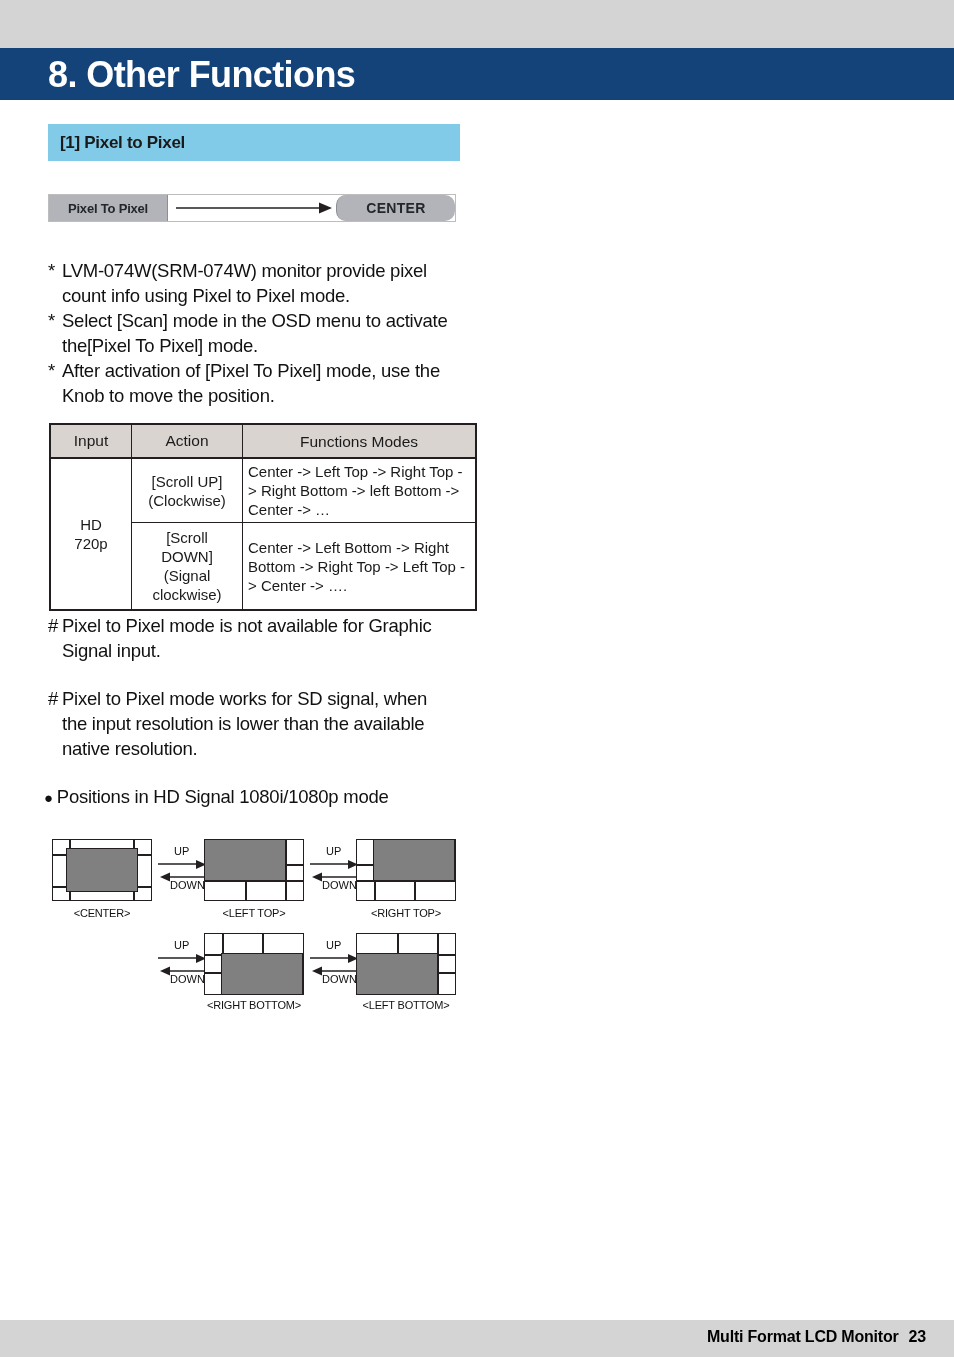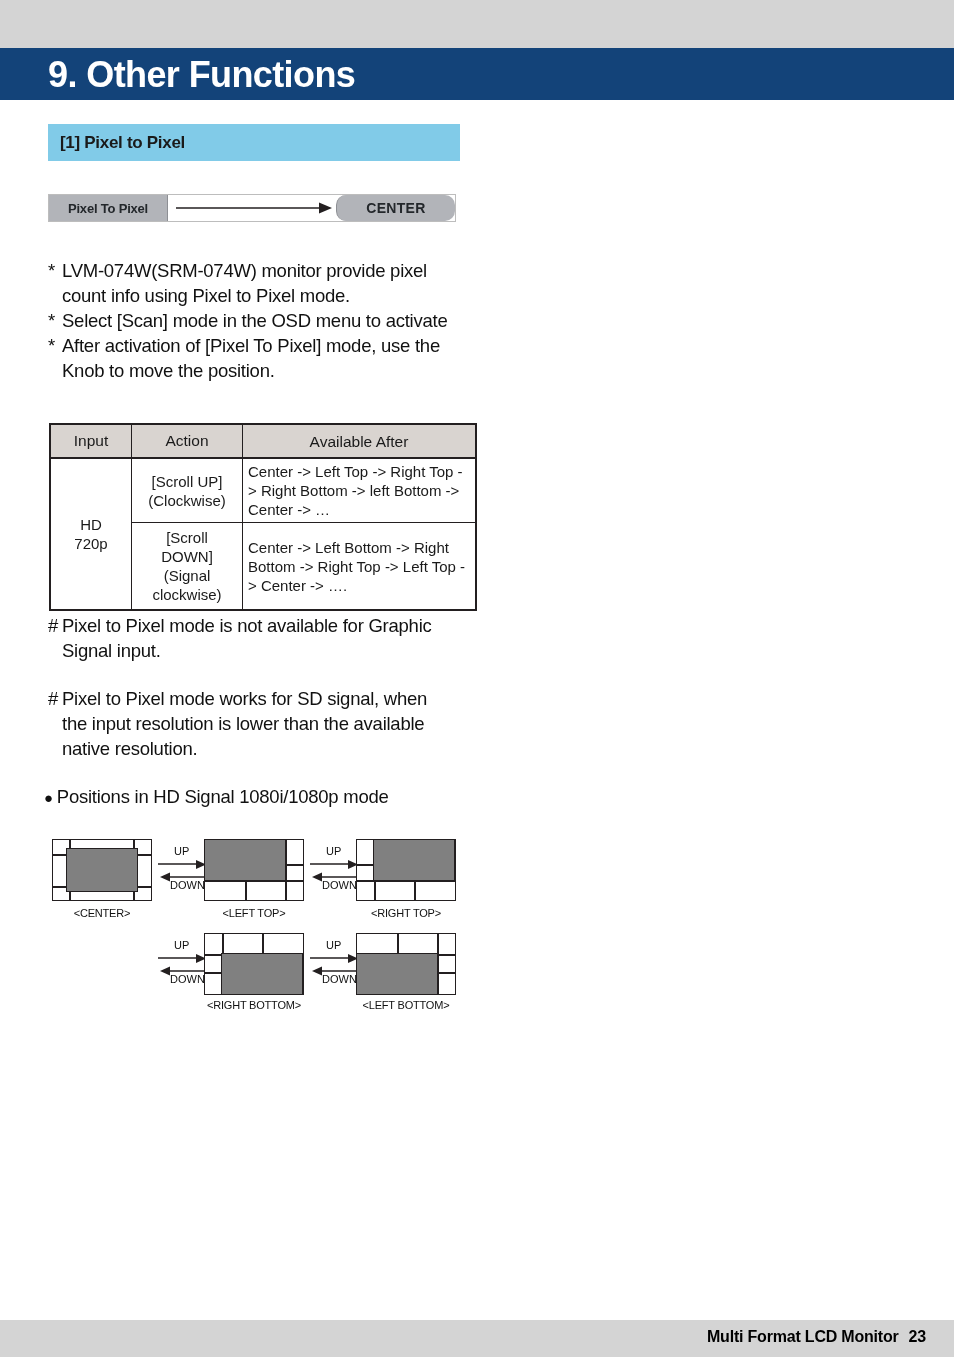--- a/index.html
+++ b/index.html
@@ -248,21 +248,21 @@
     white-space: nowrap;
   }
   .footer-page { margin-left: 10px; }
 </style>
 </head>
 <body>
 
 <div class="top-strip"></div>
 
 <div class="chapter-bar"></div>
-<div class="chapter-title">9. Other Functions</div>
+<div class="chapter-title">8. Other Functions</div>
 
 <div class="section-bar"></div>
 <div class="section-title">[1] Pixel to Pixel</div>
 
 <div class="osd">
   <div class="osd-label">Pixel To Pixel</div>
   <div class="osd-arrow">
     <svg width="160" height="16" viewBox="0 0 160 16">
       <line x1="0" y1="8" x2="146" y2="8" stroke="#231f20" stroke-width="1.6"></line>
       <polygon points="143,2.5 156,8 143,13.5" fill="#231f20"></polygon>
@@ -278,35 +278,39 @@
   </div>
   <div class="note-line">
     <span class="mark"></span>
     <span class="txt">count info using Pixel to Pixel mode.</span>
   </div>
   <div class="note-line">
     <span class="mark">*</span>
     <span class="txt">Select  [Scan] mode in the OSD menu to activate</span>
   </div>
   <div class="note-line">
+    <span class="mark"></span>
+    <span class="txt">the[Pixel To Pixel] mode.</span>
+  </div>
+  <div class="note-line">
     <span class="mark">*</span>
     <span class="txt">After activation of [Pixel To Pixel] mode, use the</span>
   </div>
   <div class="note-line">
     <span class="mark"></span>
     <span class="txt">Knob to move the position.</span>
   </div>
 </div>
 
 <table class="modes-table">
   <thead>
     <tr>
       <th class="col-input">Input</th>
       <th class="col-action">Action</th>
-      <th class="col-modes" style="text-align:center">Available After</th>
+      <th class="col-modes" style="text-align:center">Functions Modes</th>
     </tr>
   </thead>
   <tbody>
     <tr>
       <td class="cell-center" rowspan="2" style="white-space:pre-line">HD
 720p</td>
       <td class="cell-center" style="white-space:pre-line">[Scroll UP]
 (Clockwise)</td>
       <td class="col-modes">Center -&gt; Left Top -&gt; Right Top -&gt; Right Bottom -&gt; left Bottom -&gt; Center -&gt; …</td>
     </tr>

